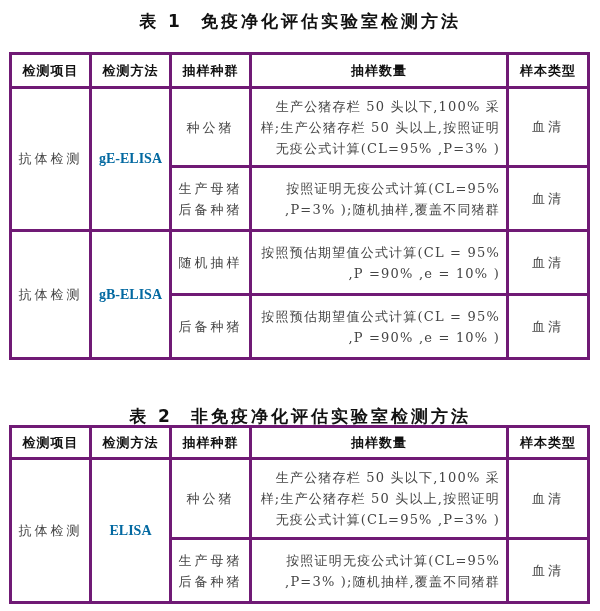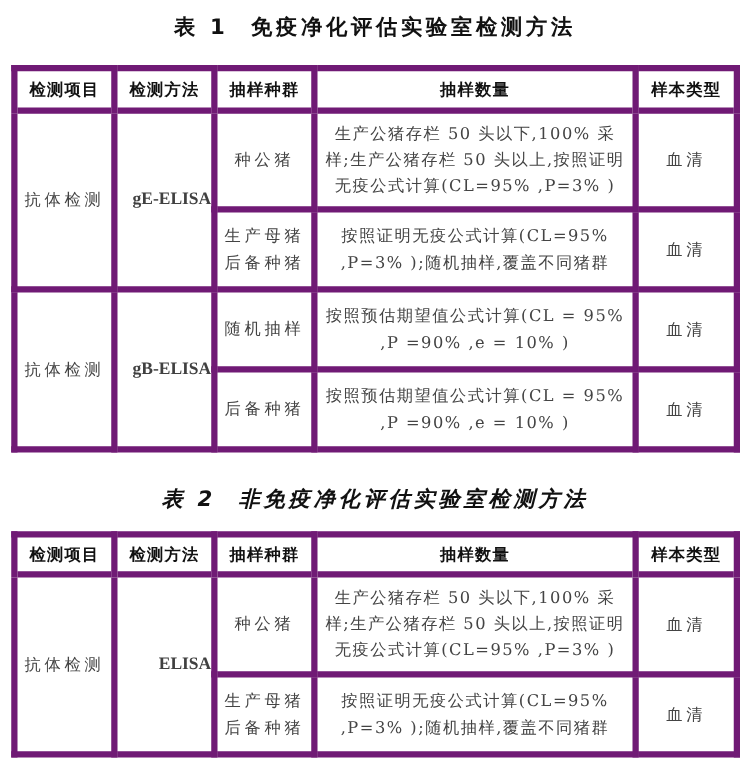--- a/index.html
+++ b/index.html
@@ -13,31 +13,31 @@
     font-family: "DejaVu Sans", "Liberation Sans", sans-serif;
     font-weight: bold; font-size: 17px; color: #111; letter-spacing: 3px;
   }
   .caption .num { margin-right: 18px; }
   table {
     position: absolute; left: 9px; width: 578px;
     border-collapse: collapse; table-layout: fixed;
     font-size: 13px;
   }
   td, th {
-    border: 5px solid #701a75; text-align: center; vertical-align: middle;
+    border: 3px solid #701a75; text-align: center; vertical-align: middle;
     padding: 0; color: #444;
   }
   th {
     font-family: "DejaVu Sans", "Liberation Sans", sans-serif;
     font-weight: bold; font-size: 13px; color: #111; letter-spacing: 1px;
   }
   table { border-top: 2px solid #333; border-bottom: 2px solid #333; }
   tr.head th { border-bottom: 1.5px solid #333; }
-  td.qty { text-align: center; padding: 0 6px; line-height: 21px; letter-spacing: 1.2px; }
-  td.method { font-family: "Liberation Serif", serif; font-weight: bold; font-size: 14px; color: #404040; text-align: right; }
+  td.qty { text-align: right; padding: 0 6px; line-height: 21px; letter-spacing: 1.2px; }
+  td.method { font-family: "Liberation Serif", serif; font-weight: bold; font-size: 14px; color: #0369a1; }
   td.group { line-height: 21px; letter-spacing: 3px; }
   td.item { letter-spacing: 3px; font-family: Liberation Mono, monospace; }
   td.sample { letter-spacing: 3px; font-family: Liberation Serif, serif; }
 </style>
 </head>
 <body>
 
 <div class="caption" style="top:10px;">
   <span class="num">表 1</span><span>免疫净化评估实验室检测方法</span>
 </div>
@@ -78,21 +78,21 @@
     <td class="sample">血清</td>
   </tr>
   <tr style="height:64px;">
     <td class="group">后备种猪</td>
     <td class="qty">按照预估期望值公式计算(CL = 95% ,P =90% ,e = 10% )</td>
     <td class="sample">血清</td>
   </tr>
 </tbody>
   </table>
 
-<div class="caption" style="top:388px;font-style:italic;">
+<div class="caption" style="top:405px;">
   <span class="num">表 2</span><span>非免疫净化评估实验室检测方法</span>
 </div>
 
 <table style="top:425px;">
   <colgroup>
     <col style="width:80px">
       <col style="width:80px">
       <col style="width:80px">
       <col style="width:257px">
       <col style="width:81px">

